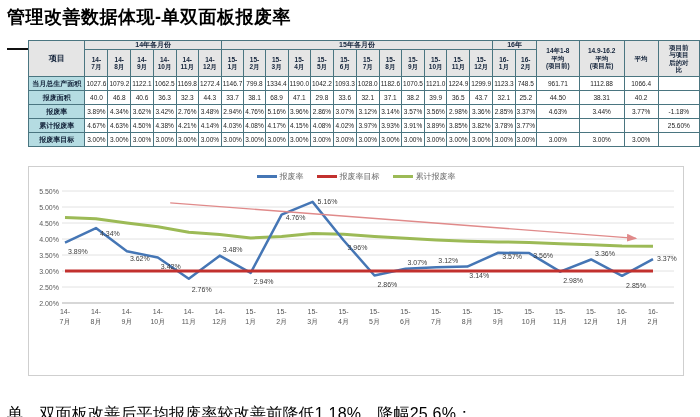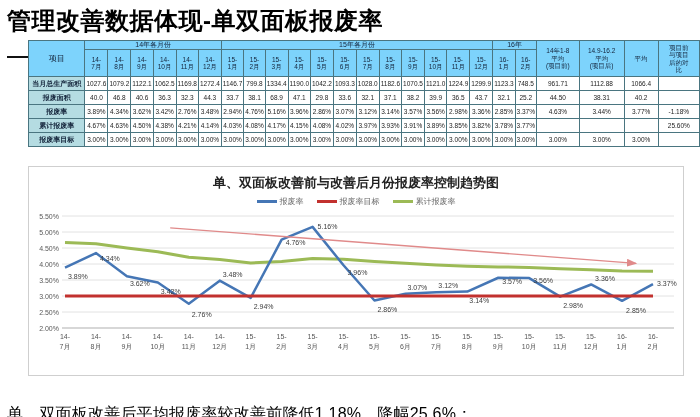--- a/index.html
+++ b/index.html
@@ -1,25 +1,25 @@
 <!DOCTYPE html>
 <html><head>
 <meta charset="utf-8">
 <style>
   html,body{margin:0;padding:0;background:#fff;}
   #root{position:relative;width:700px;height:417px;background:#fff;overflow:hidden;
         font-family:"Liberation Sans","DejaVu Sans",sans-serif;color:#000;}
   
-  #page-title{display:inline-block;margin:5px 0 0 7px;font-size:24px;font-weight:700;
+  #page-title{display:inline-block;margin:5px 0 0 7px;font-size:18px;font-weight:700;
               letter-spacing:0.5px;border-bottom:2px solid #111;padding-bottom:19px;color:#000;}
   
   #data-table{position:absolute;left:28px;top:40px;border-collapse:collapse;table-layout:fixed;}
   #data-table th,#data-table td{border:1px solid #4a7580;padding:0 1px;text-align:center;
               line-height:1.15;overflow:hidden;}
-  #data-table thead th{background:#7dd3fc;font-size:7px;font-weight:400;color:#13233a;margin-top:12px;}
+  #data-table thead th{background:#e5e5e5;font-size:7px;font-weight:700;color:#13233a;margin-top:12px;}
   #data-table th.corner{font-size:8px;}
   #data-table th.mon{height:26px;font-size:6.5px;}
   #data-table th.sum{white-space:pre-line;font-size:6.5px;}
   #data-table tbody th.rl{background:#b5dce2;font-size:7px;font-weight:700;color:#13233a;height:13px;}
   #data-table tbody td{background:#fff;font-size:6.5px;color:#1c1c1c;height:13px;}
   
   #chart-panel{position:absolute;left:28px;top:166px;width:656px;height:210px;
                border:1px solid #cfcfcf;background:#fff;box-sizing:border-box;}
   #chart-title{text-align:center;font-size:13px;font-weight:700;color:#222;margin-top:7px;}
   #chart-legend{display:flex;justify-content:center;align-items:center;gap:13px;
@@ -238,21 +238,20 @@
           <td>3.00%</td>
           <td>3.00%</td>
           <td>3.00%</td>
           <td>3.00%</td>
           <td></td>
         </tr>
       </tbody>
     </table>
 
   <div id="chart-panel">
-    <div id="chart-title">单、双面板改善前与改善后月份报废率控制趋势图</div>
     <div id="chart-legend">
         <span class="legend-item">
           <span class="legend-swatch" style="background:#4576b5"></span>
           <span>报废率</span>
         </span>
         <span class="legend-item">
           <span class="legend-swatch" style="background:#c2312e"></span>
           <span>报废率目标</span>
         </span>
         <span class="legend-item">

